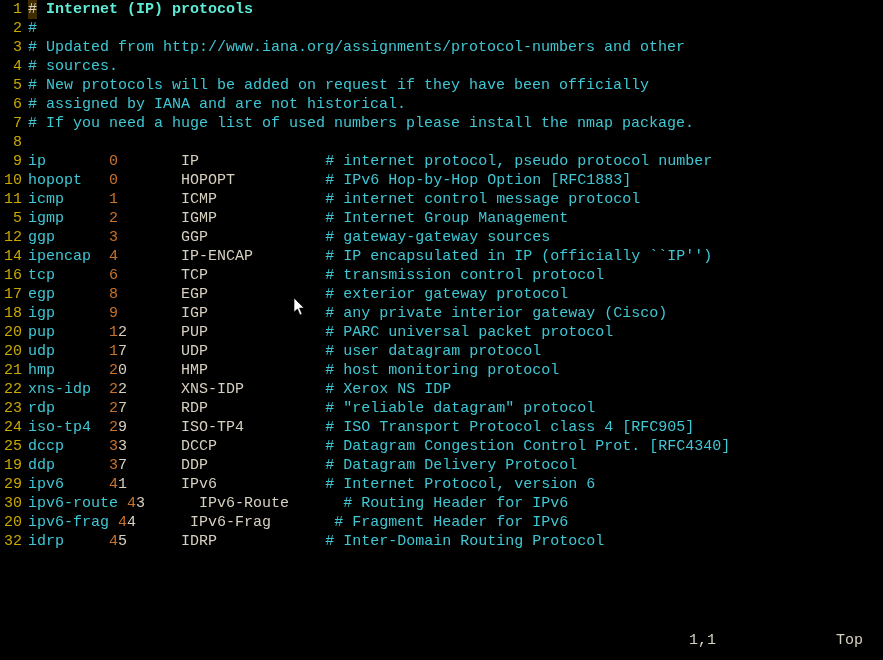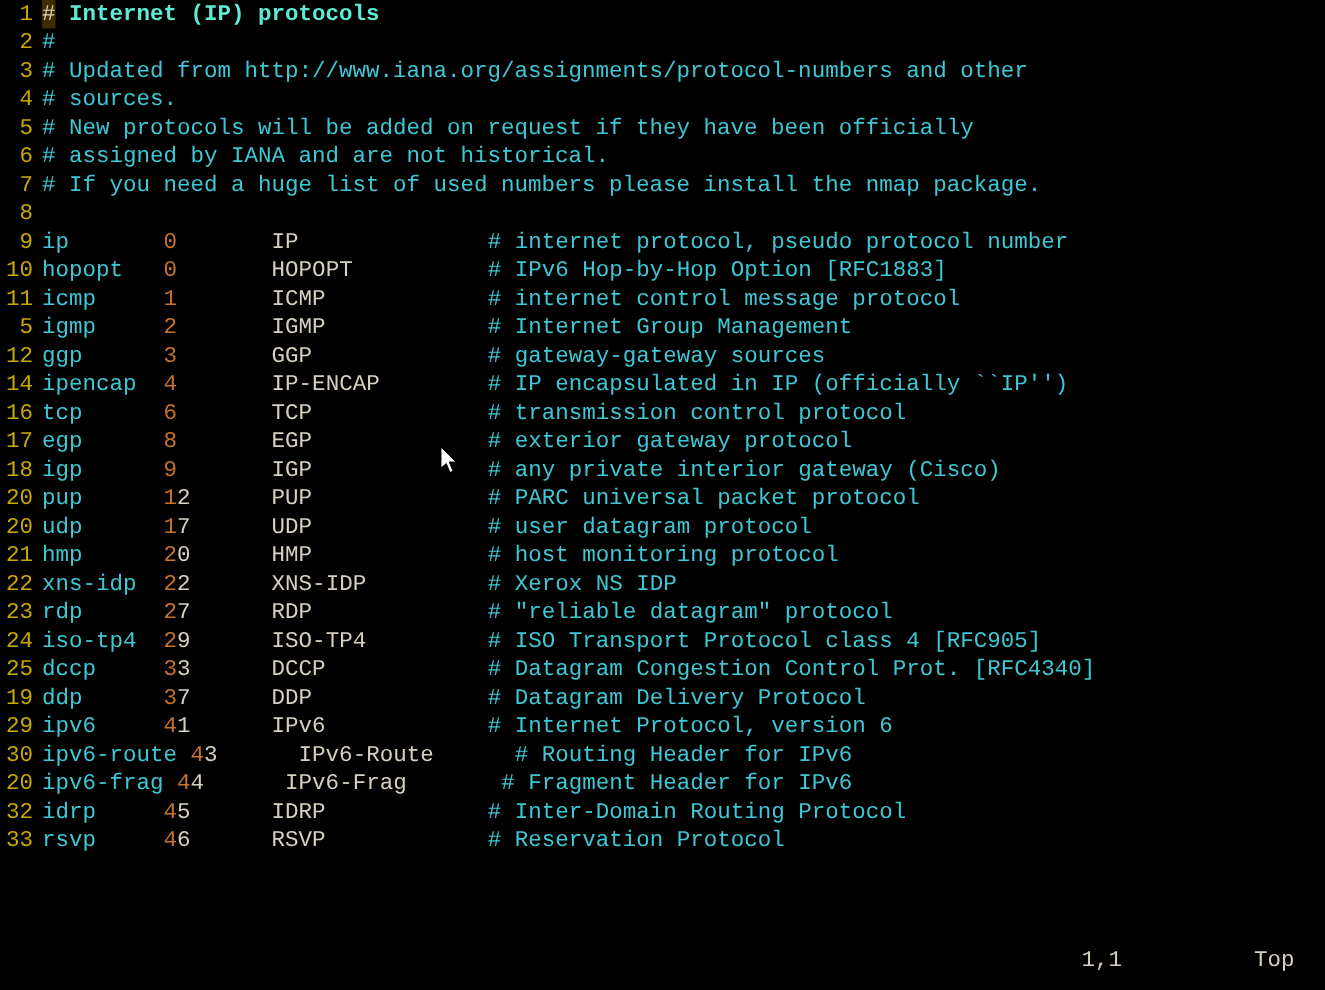--- a/index.html
+++ b/index.html
@@ -42,21 +42,21 @@
     .status-bar {
       position: absolute;
       bottom: 10px;
       right: 20px;
       left: 20px;
       color: #d7d0c0;
       font-family: 'Courier New', monospace;
       font-size: 15px;
       display: flex;
       justify-content: flex-end;
-      gap: 88px;
+      gap: 120px;
     }
     .mouse-cursor {
       position: absolute;
       top: 298px;
       left: 294px;
       width: 12px;
       height: 18px;
       pointer-events: none;
       z-index: 100;
     }
@@ -88,21 +88,20 @@
     <div class="line"><span class="gutter">21</span><span class="content"><span class="txt-cyan">hmp     </span><span class="txt-orange"> </span><span class="txt-orange">2</span><span class="txt-cream">0     </span><span class="txt-cream"> </span><span class="txt-cream">HMP            </span><span class="txt-cyan"> </span><span class="txt-cyan"># host monitoring protocol</span></span></div>
     <div class="line"><span class="gutter">22</span><span class="content"><span class="txt-cyan">xns-idp </span><span class="txt-orange"> </span><span class="txt-orange">2</span><span class="txt-cream">2     </span><span class="txt-cream"> </span><span class="txt-cream">XNS-IDP        </span><span class="txt-cyan"> </span><span class="txt-cyan"># Xerox NS IDP</span></span></div>
     <div class="line"><span class="gutter">23</span><span class="content"><span class="txt-cyan">rdp     </span><span class="txt-orange"> </span><span class="txt-orange">2</span><span class="txt-cream">7     </span><span class="txt-cream"> </span><span class="txt-cream">RDP            </span><span class="txt-cyan"> </span><span class="txt-cyan"># "reliable datagram" protocol</span></span></div>
     <div class="line"><span class="gutter">24</span><span class="content"><span class="txt-cyan">iso-tp4 </span><span class="txt-orange"> </span><span class="txt-orange">2</span><span class="txt-cream">9     </span><span class="txt-cream"> </span><span class="txt-cream">ISO-TP4        </span><span class="txt-cyan"> </span><span class="txt-cyan"># ISO Transport Protocol class 4 [RFC905]</span></span></div>
     <div class="line"><span class="gutter">25</span><span class="content"><span class="txt-cyan">dccp    </span><span class="txt-orange"> </span><span class="txt-orange">3</span><span class="txt-cream">3     </span><span class="txt-cream"> </span><span class="txt-cream">DCCP           </span><span class="txt-cyan"> </span><span class="txt-cyan"># Datagram Congestion Control Prot. [RFC4340]</span></span></div>
     <div class="line"><span class="gutter">19</span><span class="content"><span class="txt-cyan">ddp     </span><span class="txt-orange"> </span><span class="txt-orange">3</span><span class="txt-cream">7     </span><span class="txt-cream"> </span><span class="txt-cream">DDP            </span><span class="txt-cyan"> </span><span class="txt-cyan"># Datagram Delivery Protocol</span></span></div>
     <div class="line"><span class="gutter">29</span><span class="content"><span class="txt-cyan">ipv6    </span><span class="txt-orange"> </span><span class="txt-orange">4</span><span class="txt-cream">1     </span><span class="txt-cream"> </span><span class="txt-cream">IPv6           </span><span class="txt-cyan"> </span><span class="txt-cyan"># Internet Protocol, version 6</span></span></div>
     <div class="line"><span class="gutter">30</span><span class="content"><span class="txt-cyan">ipv6-route</span><span class="txt-orange"> </span><span class="txt-orange">4</span><span class="txt-cream">3     </span><span class="txt-cream"> </span><span class="txt-cream">IPv6-Route     </span><span class="txt-cyan"> </span><span class="txt-cyan"># Routing Header for IPv6</span></span></div>
     <div class="line"><span class="gutter">20</span><span class="content"><span class="txt-cyan">ipv6-frag</span><span class="txt-orange"> </span><span class="txt-orange">4</span><span class="txt-cream">4     </span><span class="txt-cream"> </span><span class="txt-cream">IPv6-Frag      </span><span class="txt-cyan"> </span><span class="txt-cyan"># Fragment Header for IPv6</span></span></div>
     <div class="line"><span class="gutter">32</span><span class="content"><span class="txt-cyan">idrp    </span><span class="txt-orange"> </span><span class="txt-orange">4</span><span class="txt-cream">5     </span><span class="txt-cream"> </span><span class="txt-cream">IDRP           </span><span class="txt-cyan"> </span><span class="txt-cyan"># Inter-Domain Routing Protocol</span></span></div>
-    <div class="line"><span class="gutter">33</span><span class="content"><span class="txt-cyan">rsvp    </span><span class="txt-orange"> </span><span class="txt-orange">4</span><span class="txt-cream">6     </span><span class="txt-cream"> </span><span class="txt-cream">RSVP           </span><span class="txt-cyan"> </span><span class="txt-cyan"># Reservation Protocol</span></span></div>
   </div>
 
 <div class="status-bar">
   <span>1,1</span>
   <span>Top</span>
 </div>
 
 <div class="mouse-cursor">
   <svg viewBox="0 0 12 18">
       <path d="M0 0 L0 14 L3.5 11 L6 17 L8 16 L5.5 10 L10 10 Z" fill="#ffffff" stroke="#000" stroke-width="0.6"></path>

